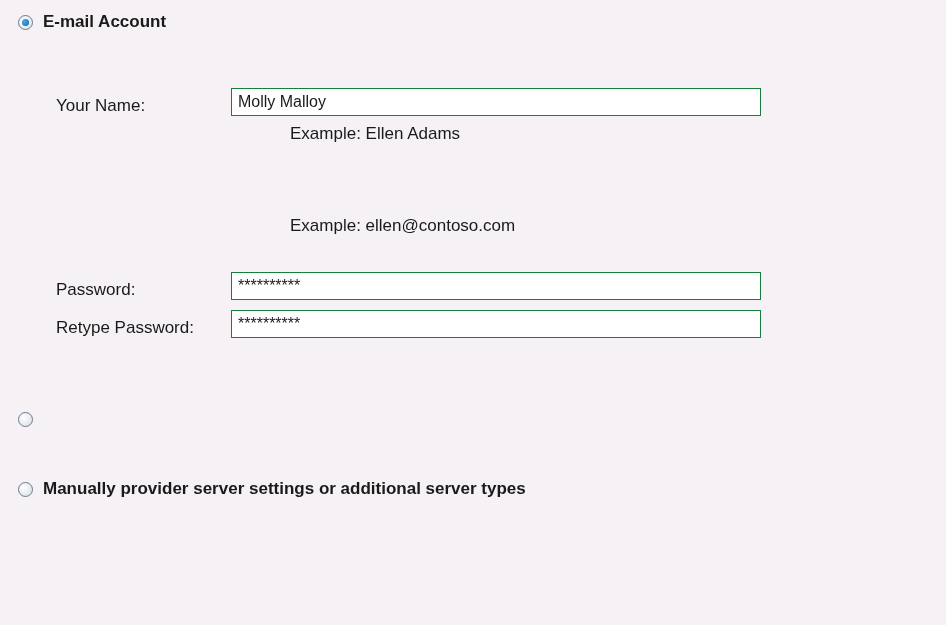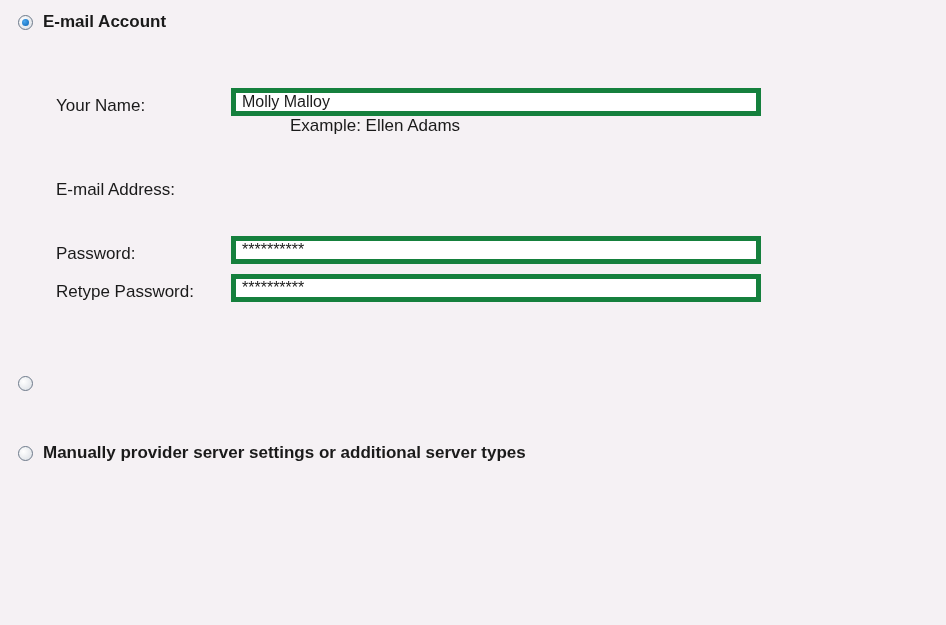--- a/index.html
+++ b/index.html
@@ -56,32 +56,33 @@
     }
     .row .lbl {
       width: 175px;
       font-size: 17px;
       color: #1a1a1a;
     }
     .row input[type="text"],
     .row input[type="password"] {
       width: 530px;
       height: 28px;
-      border: 5px solid #15803d;
+      border: 1px solid #15803d;
       background: #ffffff;
       font-family: inherit;
       font-size: 16px;
       padding: 2px 6px;
       color: #1a1a1a;
       outline: none;
     }
     .hint {
       margin-left: 234px;
       font-size: 17px;
       color: #1a1a1a;
+      padding-top: 8px;
     }
     .spacer-lg { height: 34px; }
     .spacer-md { height: 8px; }
     .second-option-gap { height: 62px; }
     .third-option-gap { height: 44px; }
   </style>
 </head>
 <body>
 
 <div class="option">
@@ -95,22 +96,22 @@
 
   <div class="row">
     <span class="lbl">Your Name:</span>
     <input type="text" value="Molly Malloy" style="">
   </div>
   <div class="hint">Example: Ellen Adams</div>
 
   <div class="spacer-lg"></div>
 
   <div class="row">
-    <span class="lbl">E-mail Address:</span>
   </div>
+  <div class="hint">Example: ellen@contoso.com</div>
 
   <div class="spacer-lg"></div>
 
   <div class="row">
     <span class="lbl">Password:</span>
     <input type="text" value="**********" style="">
   </div>
 
   <div class="spacer-md"></div>
 

